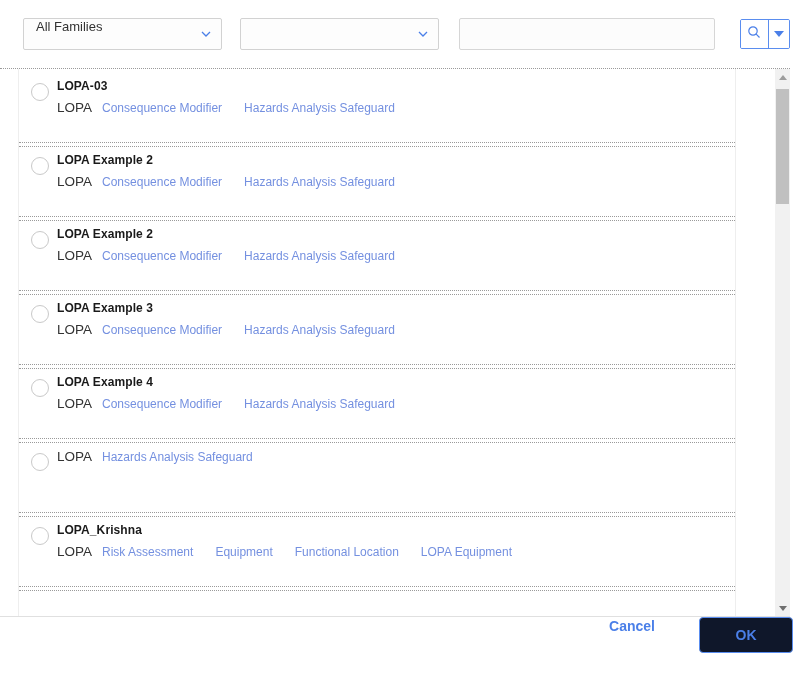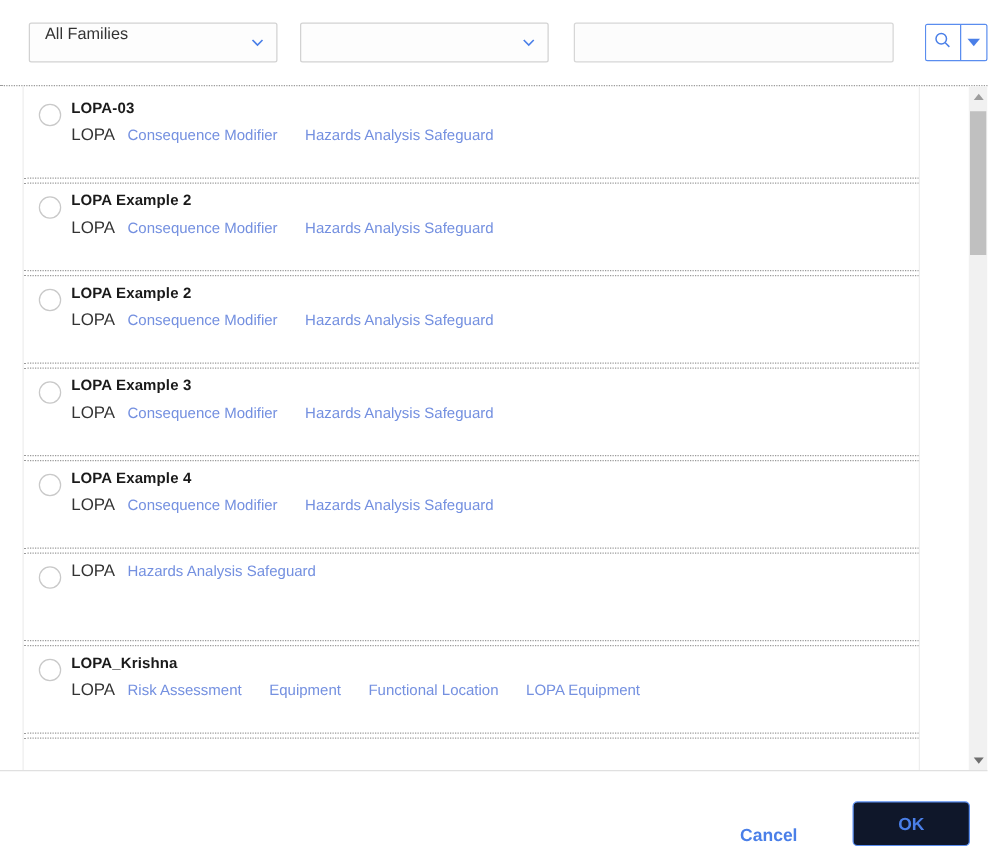--- a/index.html
+++ b/index.html
@@ -224,23 +224,23 @@
     height: 112px;
     background: #c0c0c0;
     cursor: pointer;
   }
 
   
   .dialog-footer {
     height: 60px;
     min-height: 60px;
     display: flex;
-    align-items: flex-end;
+    align-items: flex-start;
     justify-content: flex-end;
-    padding-right: 30px;
+    padding-right: 13px;
     background: #ffffff;
   }
   .btn-cancel {
     font-size: 14px;
     color: #4a7fe8;
     font-weight: bold;
     cursor: pointer;
     margin-right: 38px;
     background: none;
     border: none;

